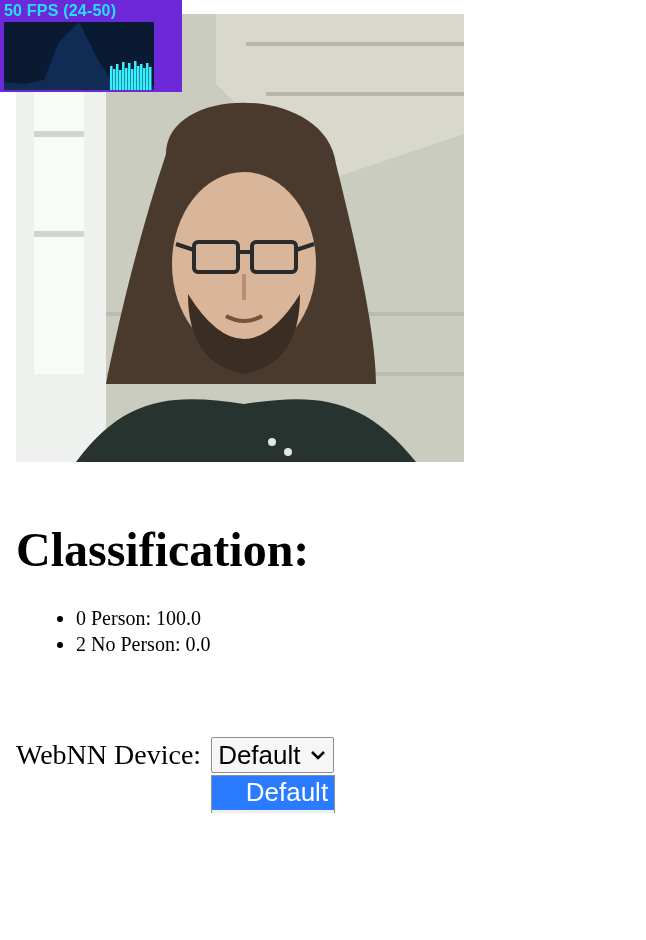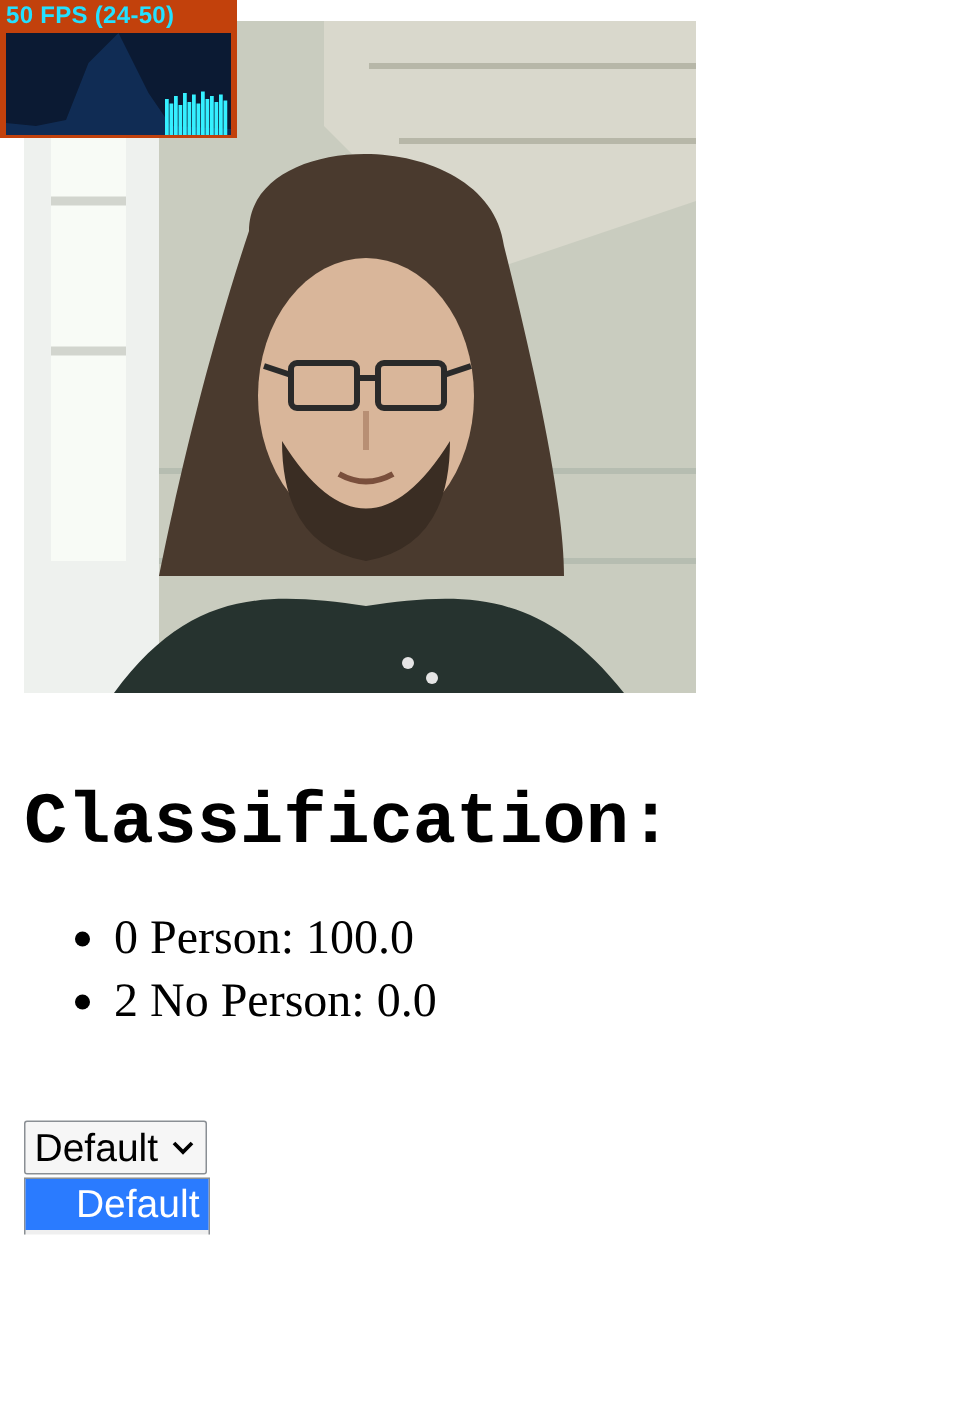--- a/index.html
+++ b/index.html
@@ -10,22 +10,22 @@
       background: #ffffff;
       color: #000000;
       width: 646px;
     }
     .page { position: relative; padding: 14px 16px 40px 16px; }
 
     
     .fps-overlay {
       position: absolute;
       top: 0; left: 0;
-      width: 158px;
-      background: #c2410c;
+      width: 182px;
+      background: #6d28d9;
       padding: 2px 4px 2px 4px;
       z-index: 20;
     }
     .fps-text {
       color: #24e0ff;
       font-family: Arial, Helvetica, sans-serif;
       font-weight: 700;
       font-size: 16px;
       letter-spacing: 0.2px;
     }
@@ -43,30 +43,30 @@
       height: 448px;
       background: #9aa0a6;
       position: relative;
       overflow: hidden;
       margin-top: 0;
     }
     .video-frame svg { position: absolute; top: 0; left: 0; }
 
     
     h1.classification-heading {
-      font-family: Liberation Mono, monospace;
+      font-family: Liberation Serif, serif;
       font-weight: 700;
       font-size: 48px;
       margin: 60px 0 28px 0;
     }
 
     
     ul.results {
-      font-size: 32px;
-      margin: 0 0 60px 0;
+      font-size: 20px;
+      margin: 0 0 80px 0;
       padding-left: 60px;
     }
     ul.results li { line-height: 1.3; }
 
     
     .device-row {
       display: flex;
       align-items: center;
       gap: 10px;
       font-size: 28px;
@@ -177,20 +177,21 @@
   </div>
 
   <h1 class="classification-heading">Classification:</h1>
 
   <ul class="results">
     <li><span>0 Person: 100.0</span></li>
     <li><span>2 No Person: 0.0</span></li>
   </ul>
 
   <div class="device-row">
+    <span>WebNN Device: </span>
     <div class="select-wrap">
       <div class="select-box">
         <span>Default</span>
         <span class="chev">
           <svg width="18" height="18" viewBox="0 0 18 18">
               <path d="M3 6 L9 12 L15 6" fill="none" stroke="#000" stroke-width="2.5"></path>
             </svg>
         </span>
       </div>
       <div class="dropdown">

